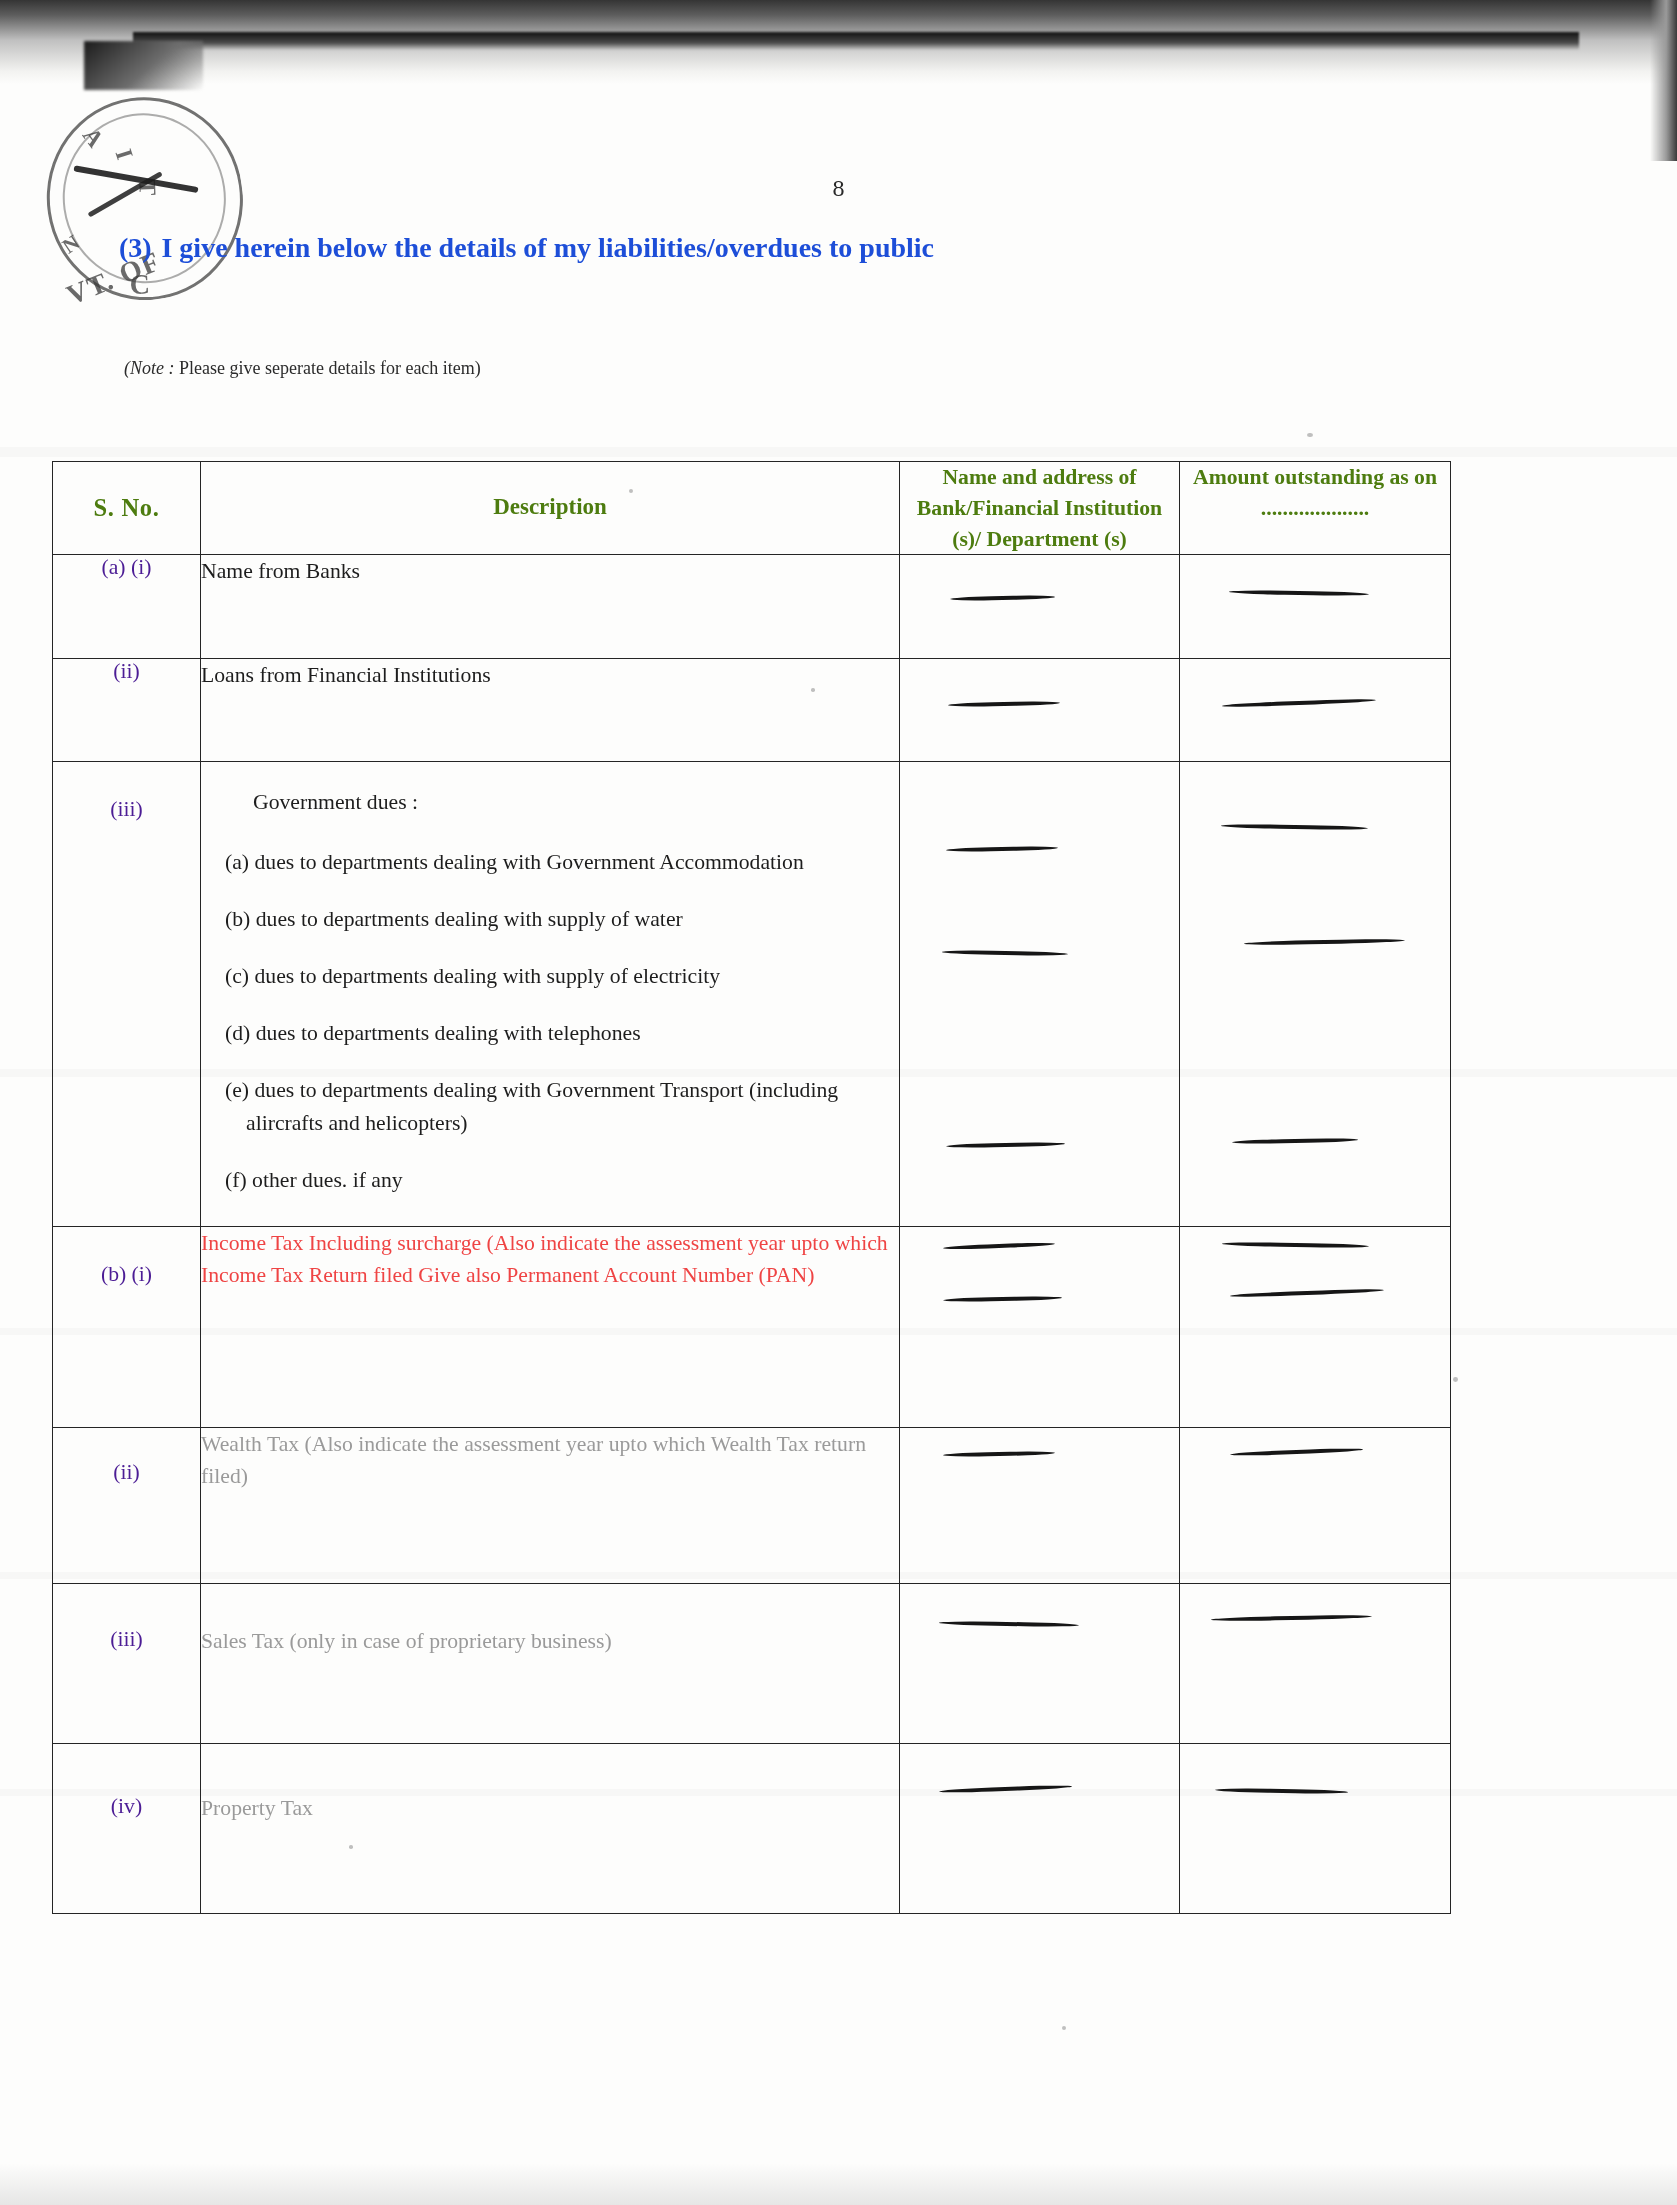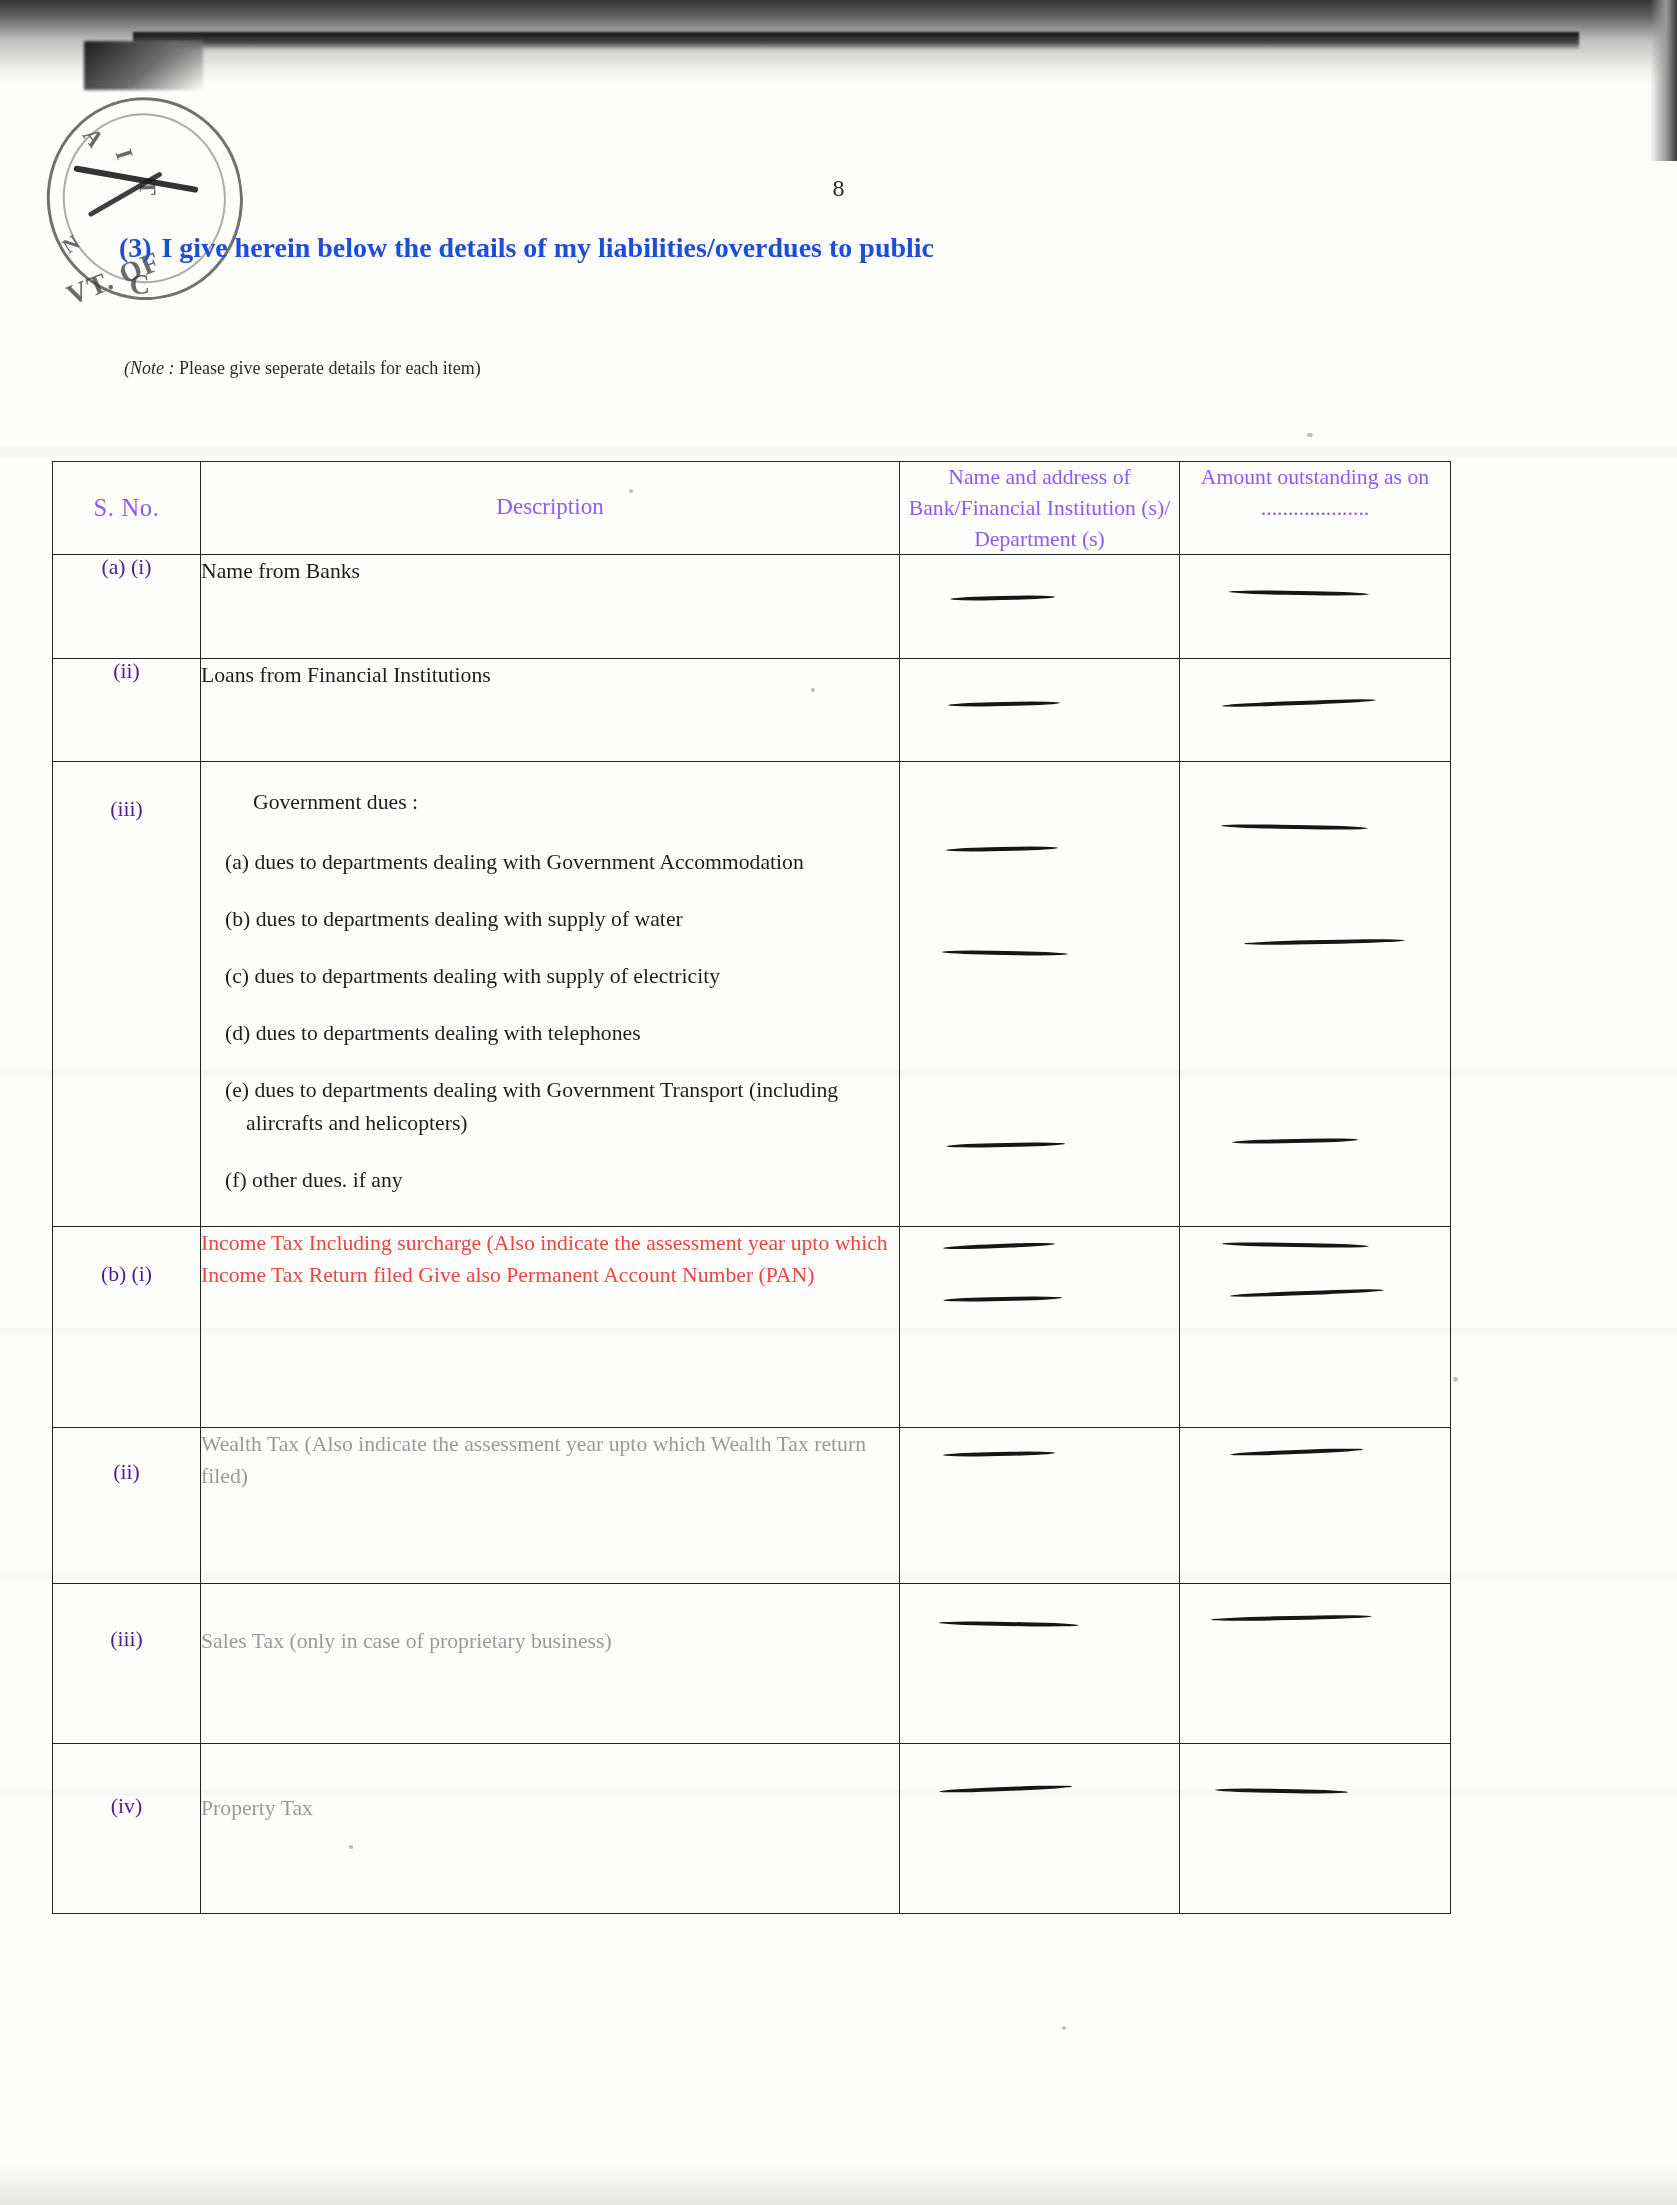--- a/index.html
+++ b/index.html
@@ -169,23 +169,23 @@
   }
   .c-sno   { width: 148px; }
   .c-desc  { width: 699px; }
   .c-bank  { width: 280px; }
   .c-amt   { width: 271px; }
 
   .hd {
     text-align: center;
     font-size: 21.7px;
     line-height: 1.42;
-    font-weight: 400;
+    font-weight: 700;
     padding: 15.4px 11.2px 18px 11.2px;
-    color: #8b5cf6;
+    color: #4d7c0f;
   }
   .hd.sno { padding-top: 29px; font-size: 24.5px; letter-spacing: 0.7px; }
   .hd.desc { padding-top: 29px; font-size: 23px; }
 
   .sno-cell {
     text-align: center;
     font-size: 21.7px;
     padding-top: 24px;
     color: #4c1d95;
   }

